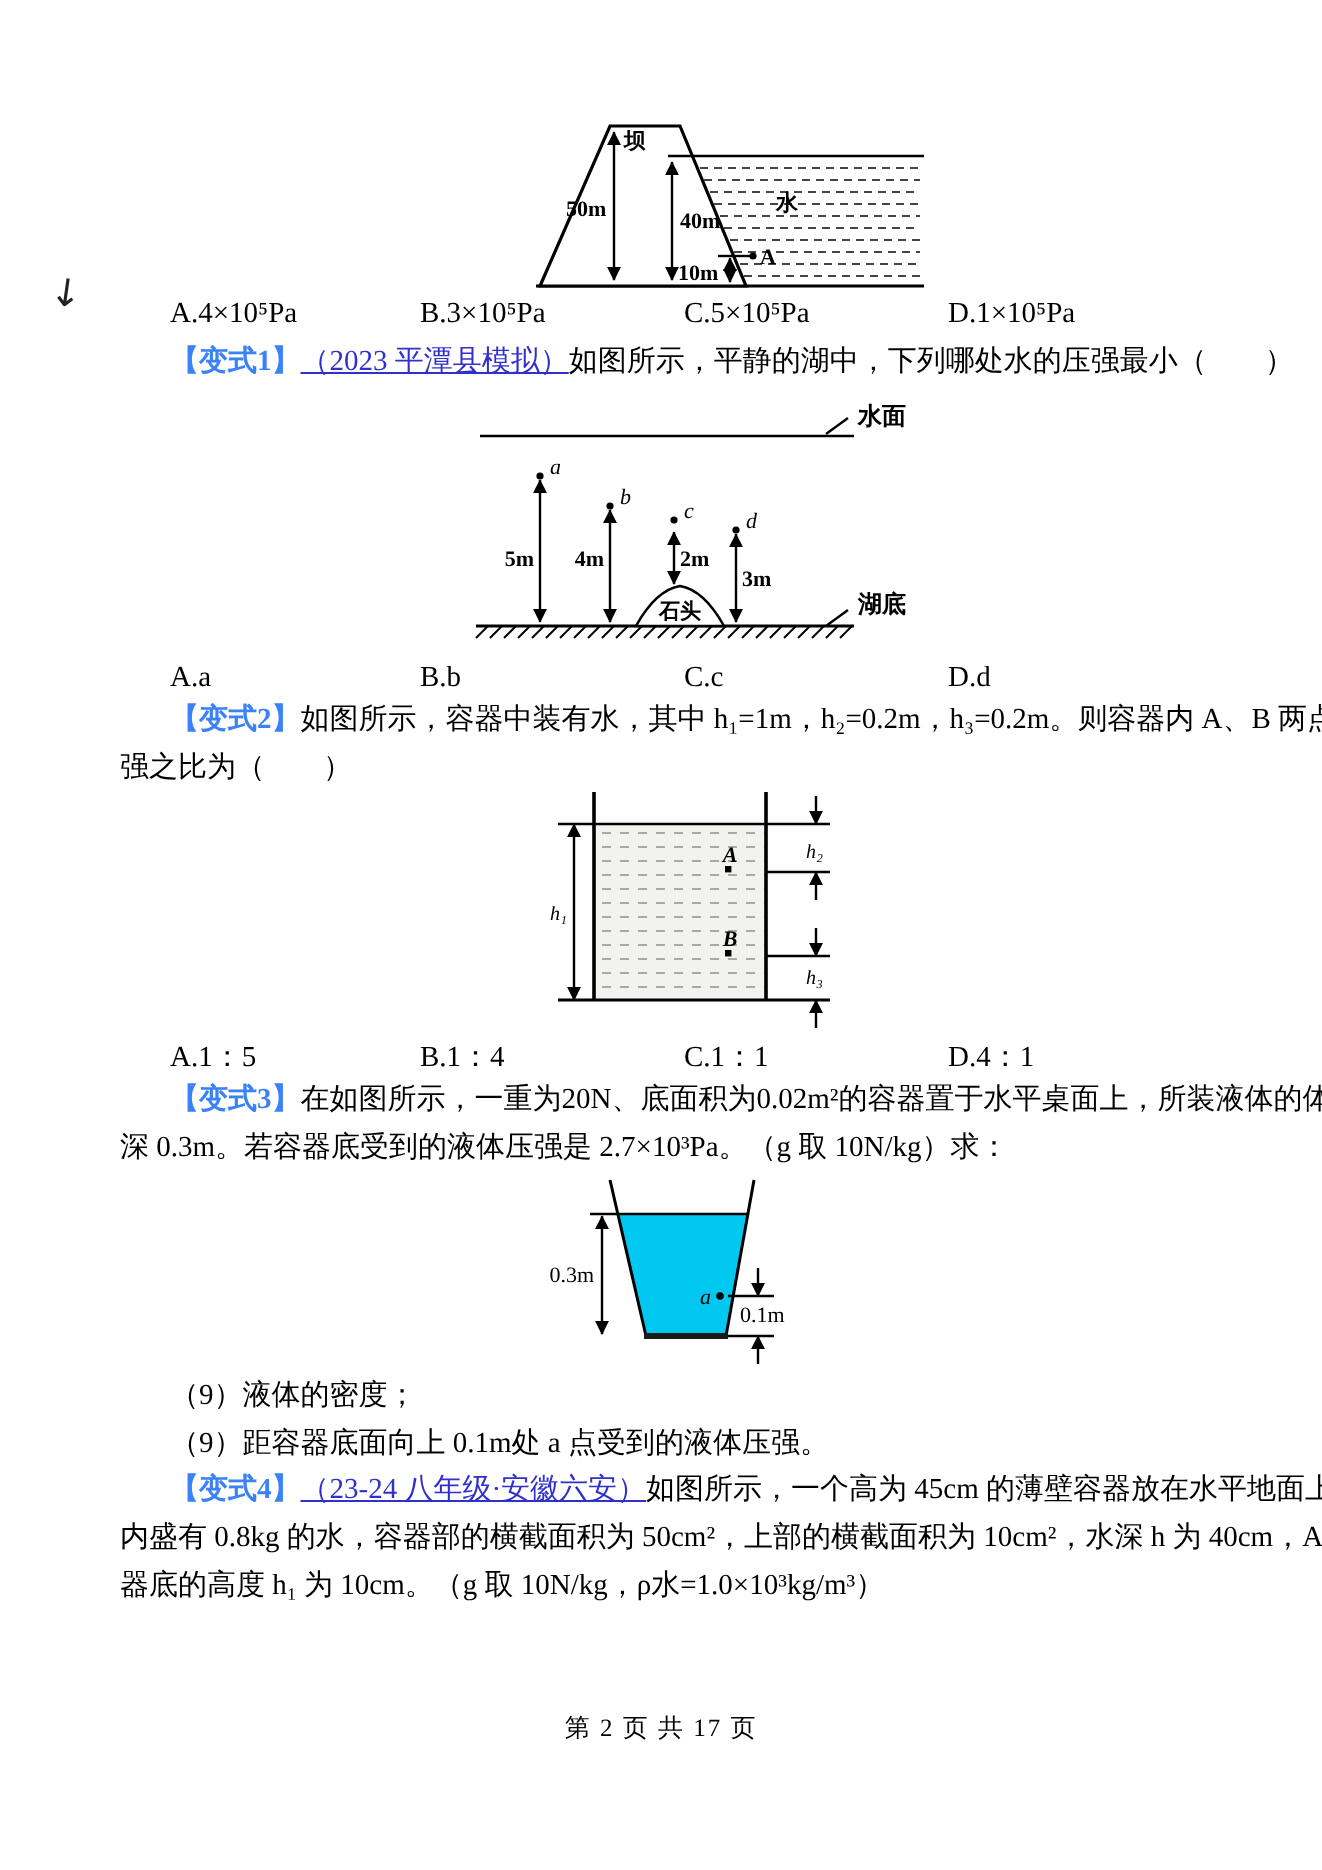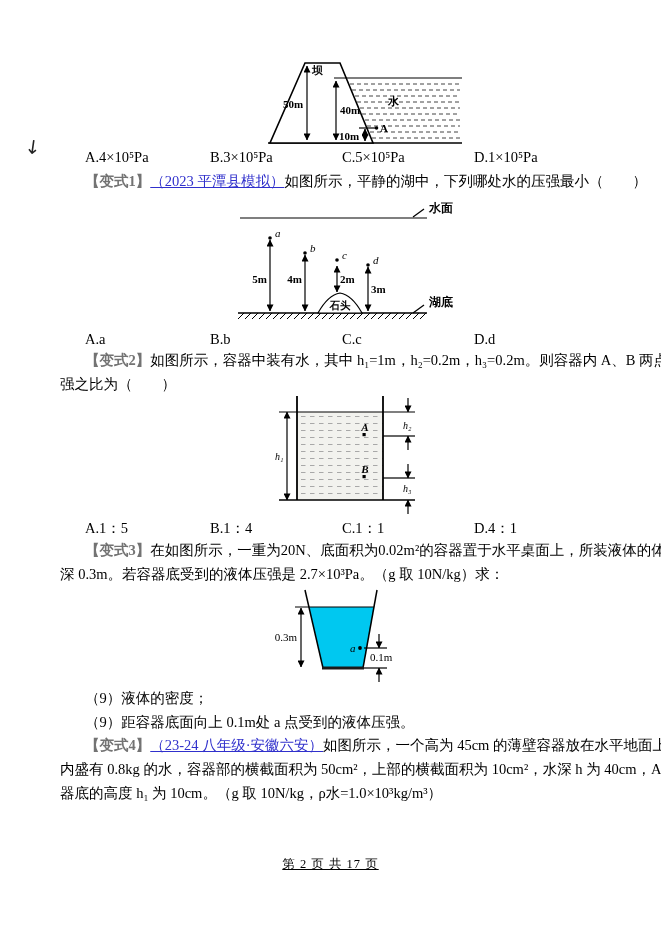--- a/index.html
+++ b/index.html
@@ -1,28 +1,28 @@
 <!DOCTYPE html>
 <html><head>
 <meta charset="utf-8">
 <style>
   html,body{margin:0;padding:0;background:#fff;}
   .page{position:relative;width:661px;height:935px;background:#ffffff;overflow:hidden;
         font-family:"Liberation Serif","DejaVu Serif",serif;color:#000;}
   .line{position:absolute;white-space:nowrap;font-size:14.5px;line-height:20px;}
-  .tag{color:#737373;font-weight:bold;text-align:center;}
+  .tag{color:#3b82f6;font-weight:bold;text-align:center;}
   .source{color:#3030CC;text-decoration:underline;}
   .optrow{position:absolute;left:0;top:0;width:660px;height:20px;}
   .opt{position:absolute;top:0;font-size:14.5px;white-space:nowrap;}
   .c1{left:85px}.c2{left:210px}.c3{left:342px}.c4{left:474px}
   .figure{position:absolute;}
   .scrollarrow{position:absolute;left:25px;top:136px;font-size:19px;color:#222;
                transform:rotate(8deg);font-family:"DejaVu Sans",sans-serif;}
   .footer{position:absolute;left:0;top:856px;width:661px;text-align:center;
-          font-size:12.5px;letter-spacing:1px;text-decoration:underline;}
+          font-size:12.5px;letter-spacing:1px;}
   svg line,svg path,svg polygon,svg polyline,svg circle,svg rect{vector-effect:none;}
   .arr{stroke:#000;stroke-width:1.2;}
   .sline{stroke:#000;stroke-width:1.2;fill:none;}
   .thick{stroke:#000;stroke-width:1.6;fill:none;}
   text{font-family:"Liberation Serif","DejaVu Serif",serif;}
   .flab{font-size:11px;font-weight:bold;}
   .fvar{font-size:11px;font-style:italic;}
 </style>
 </head>
 <body>

